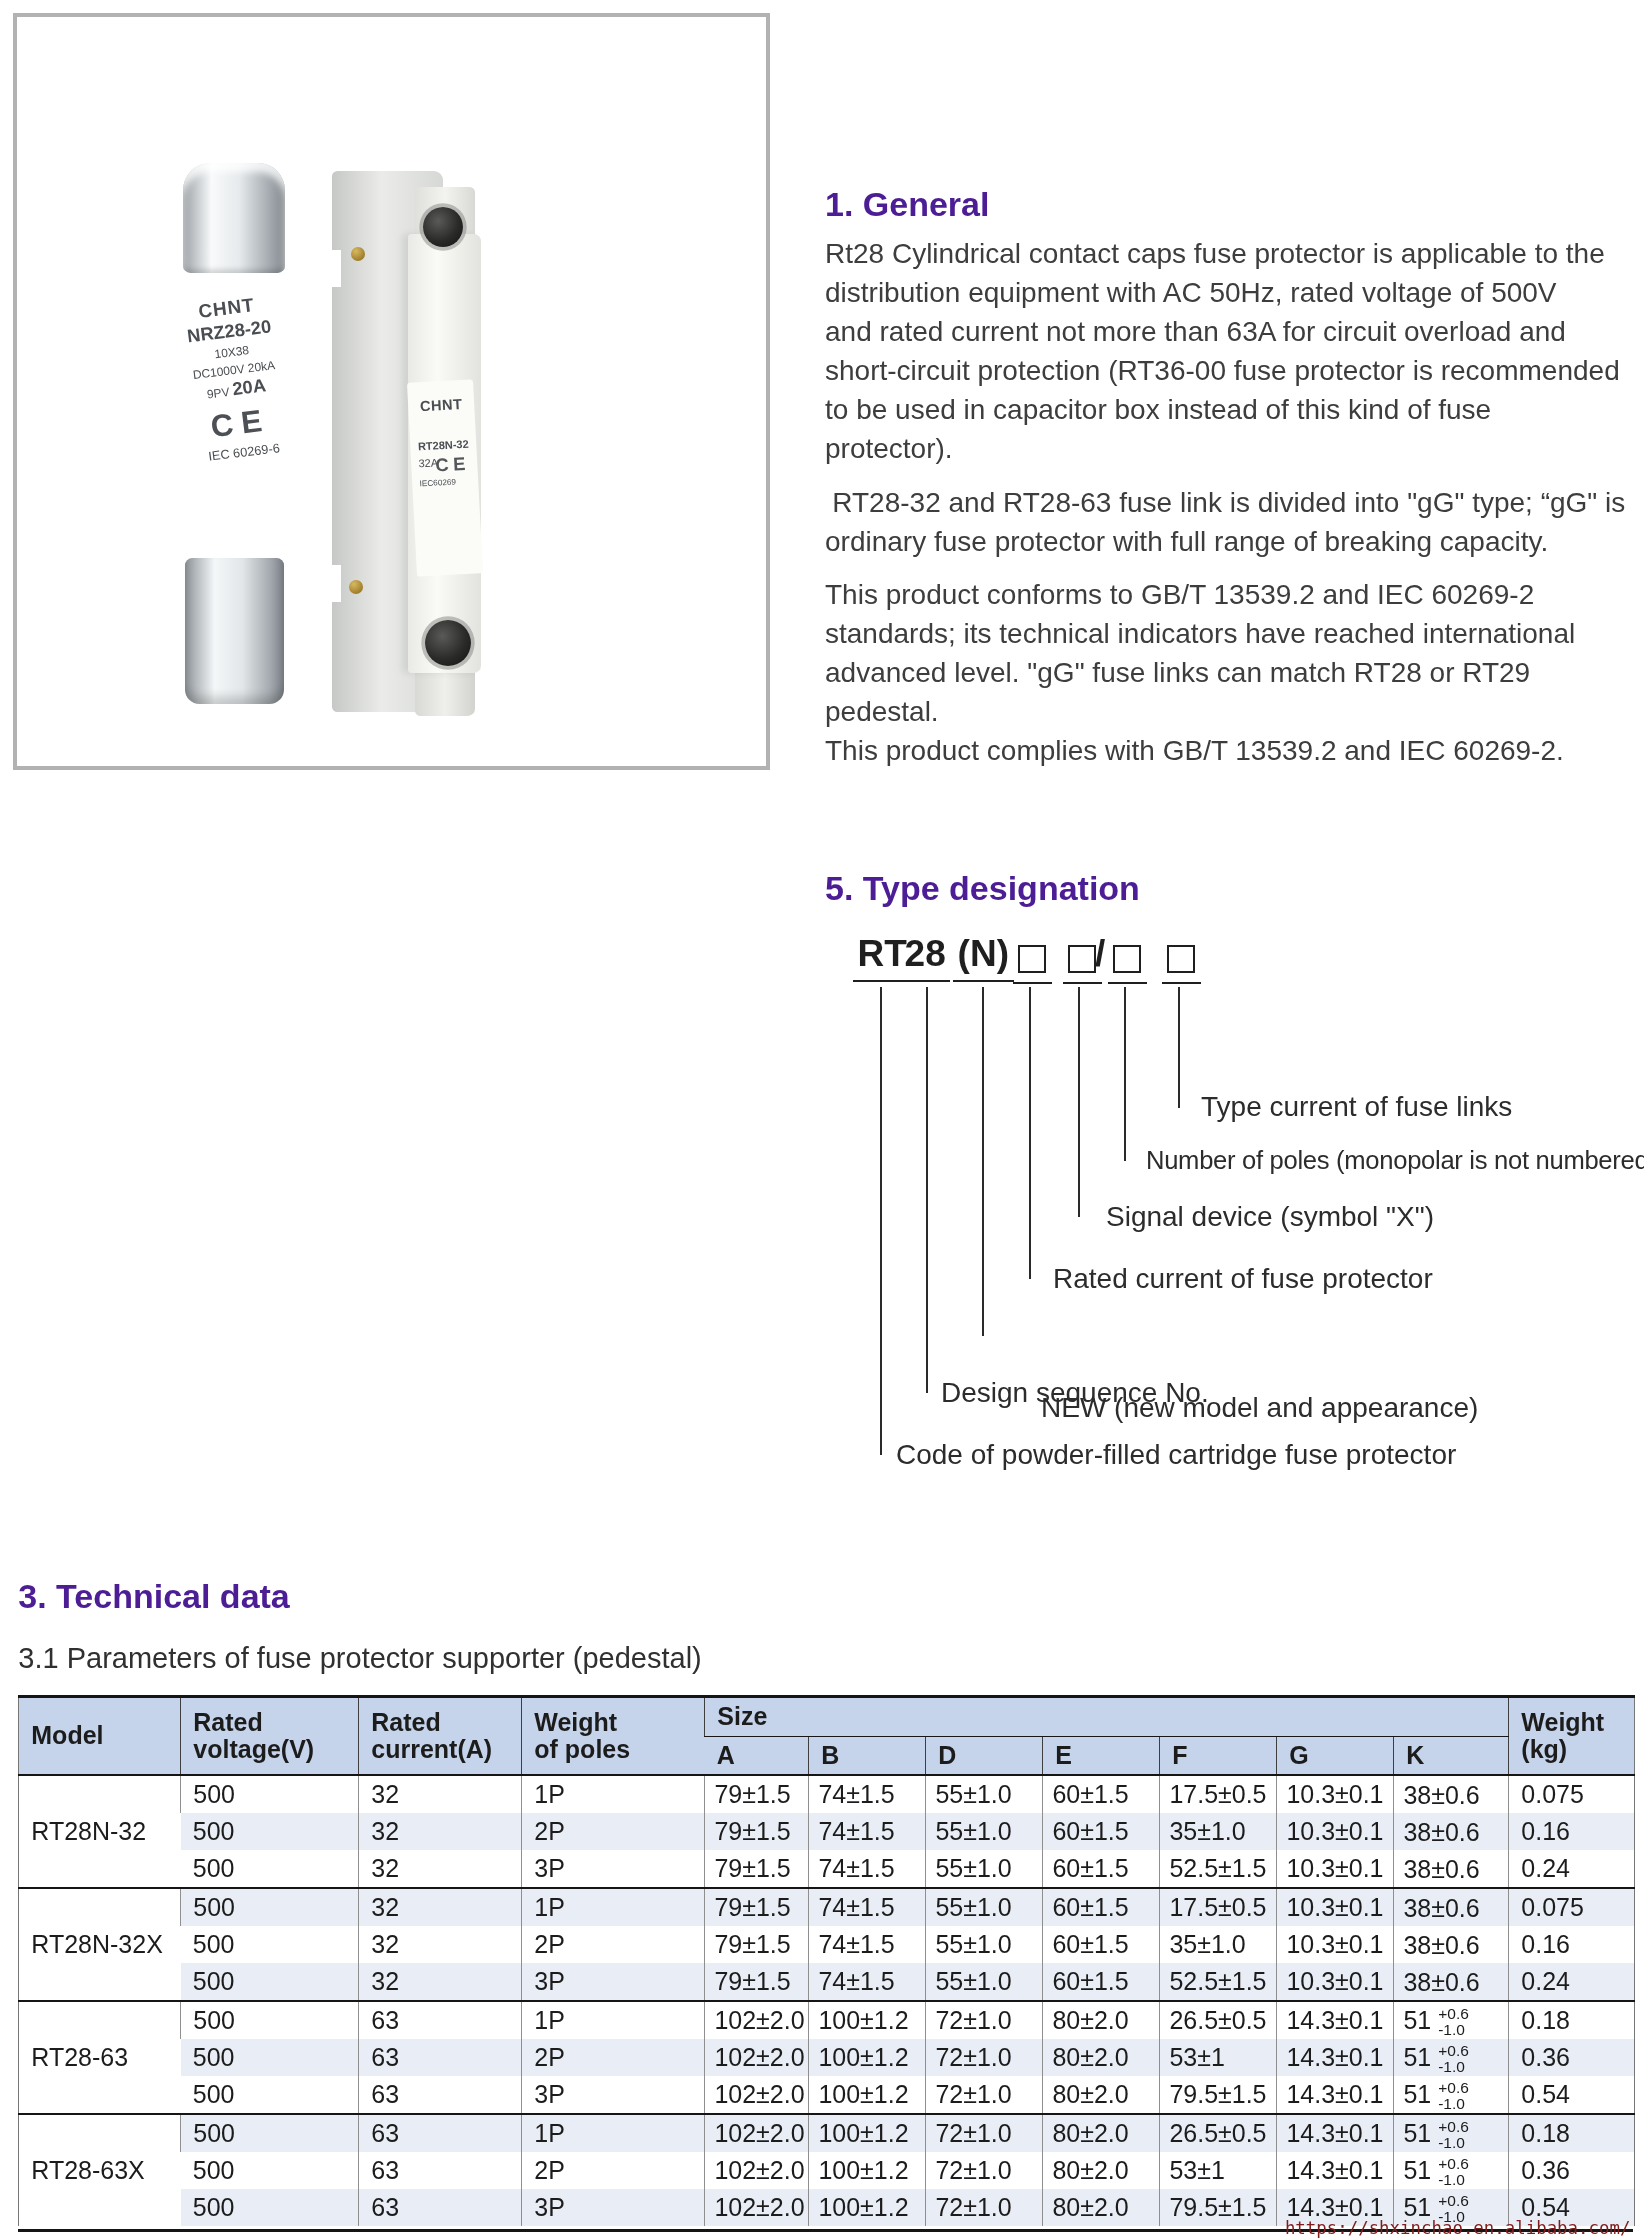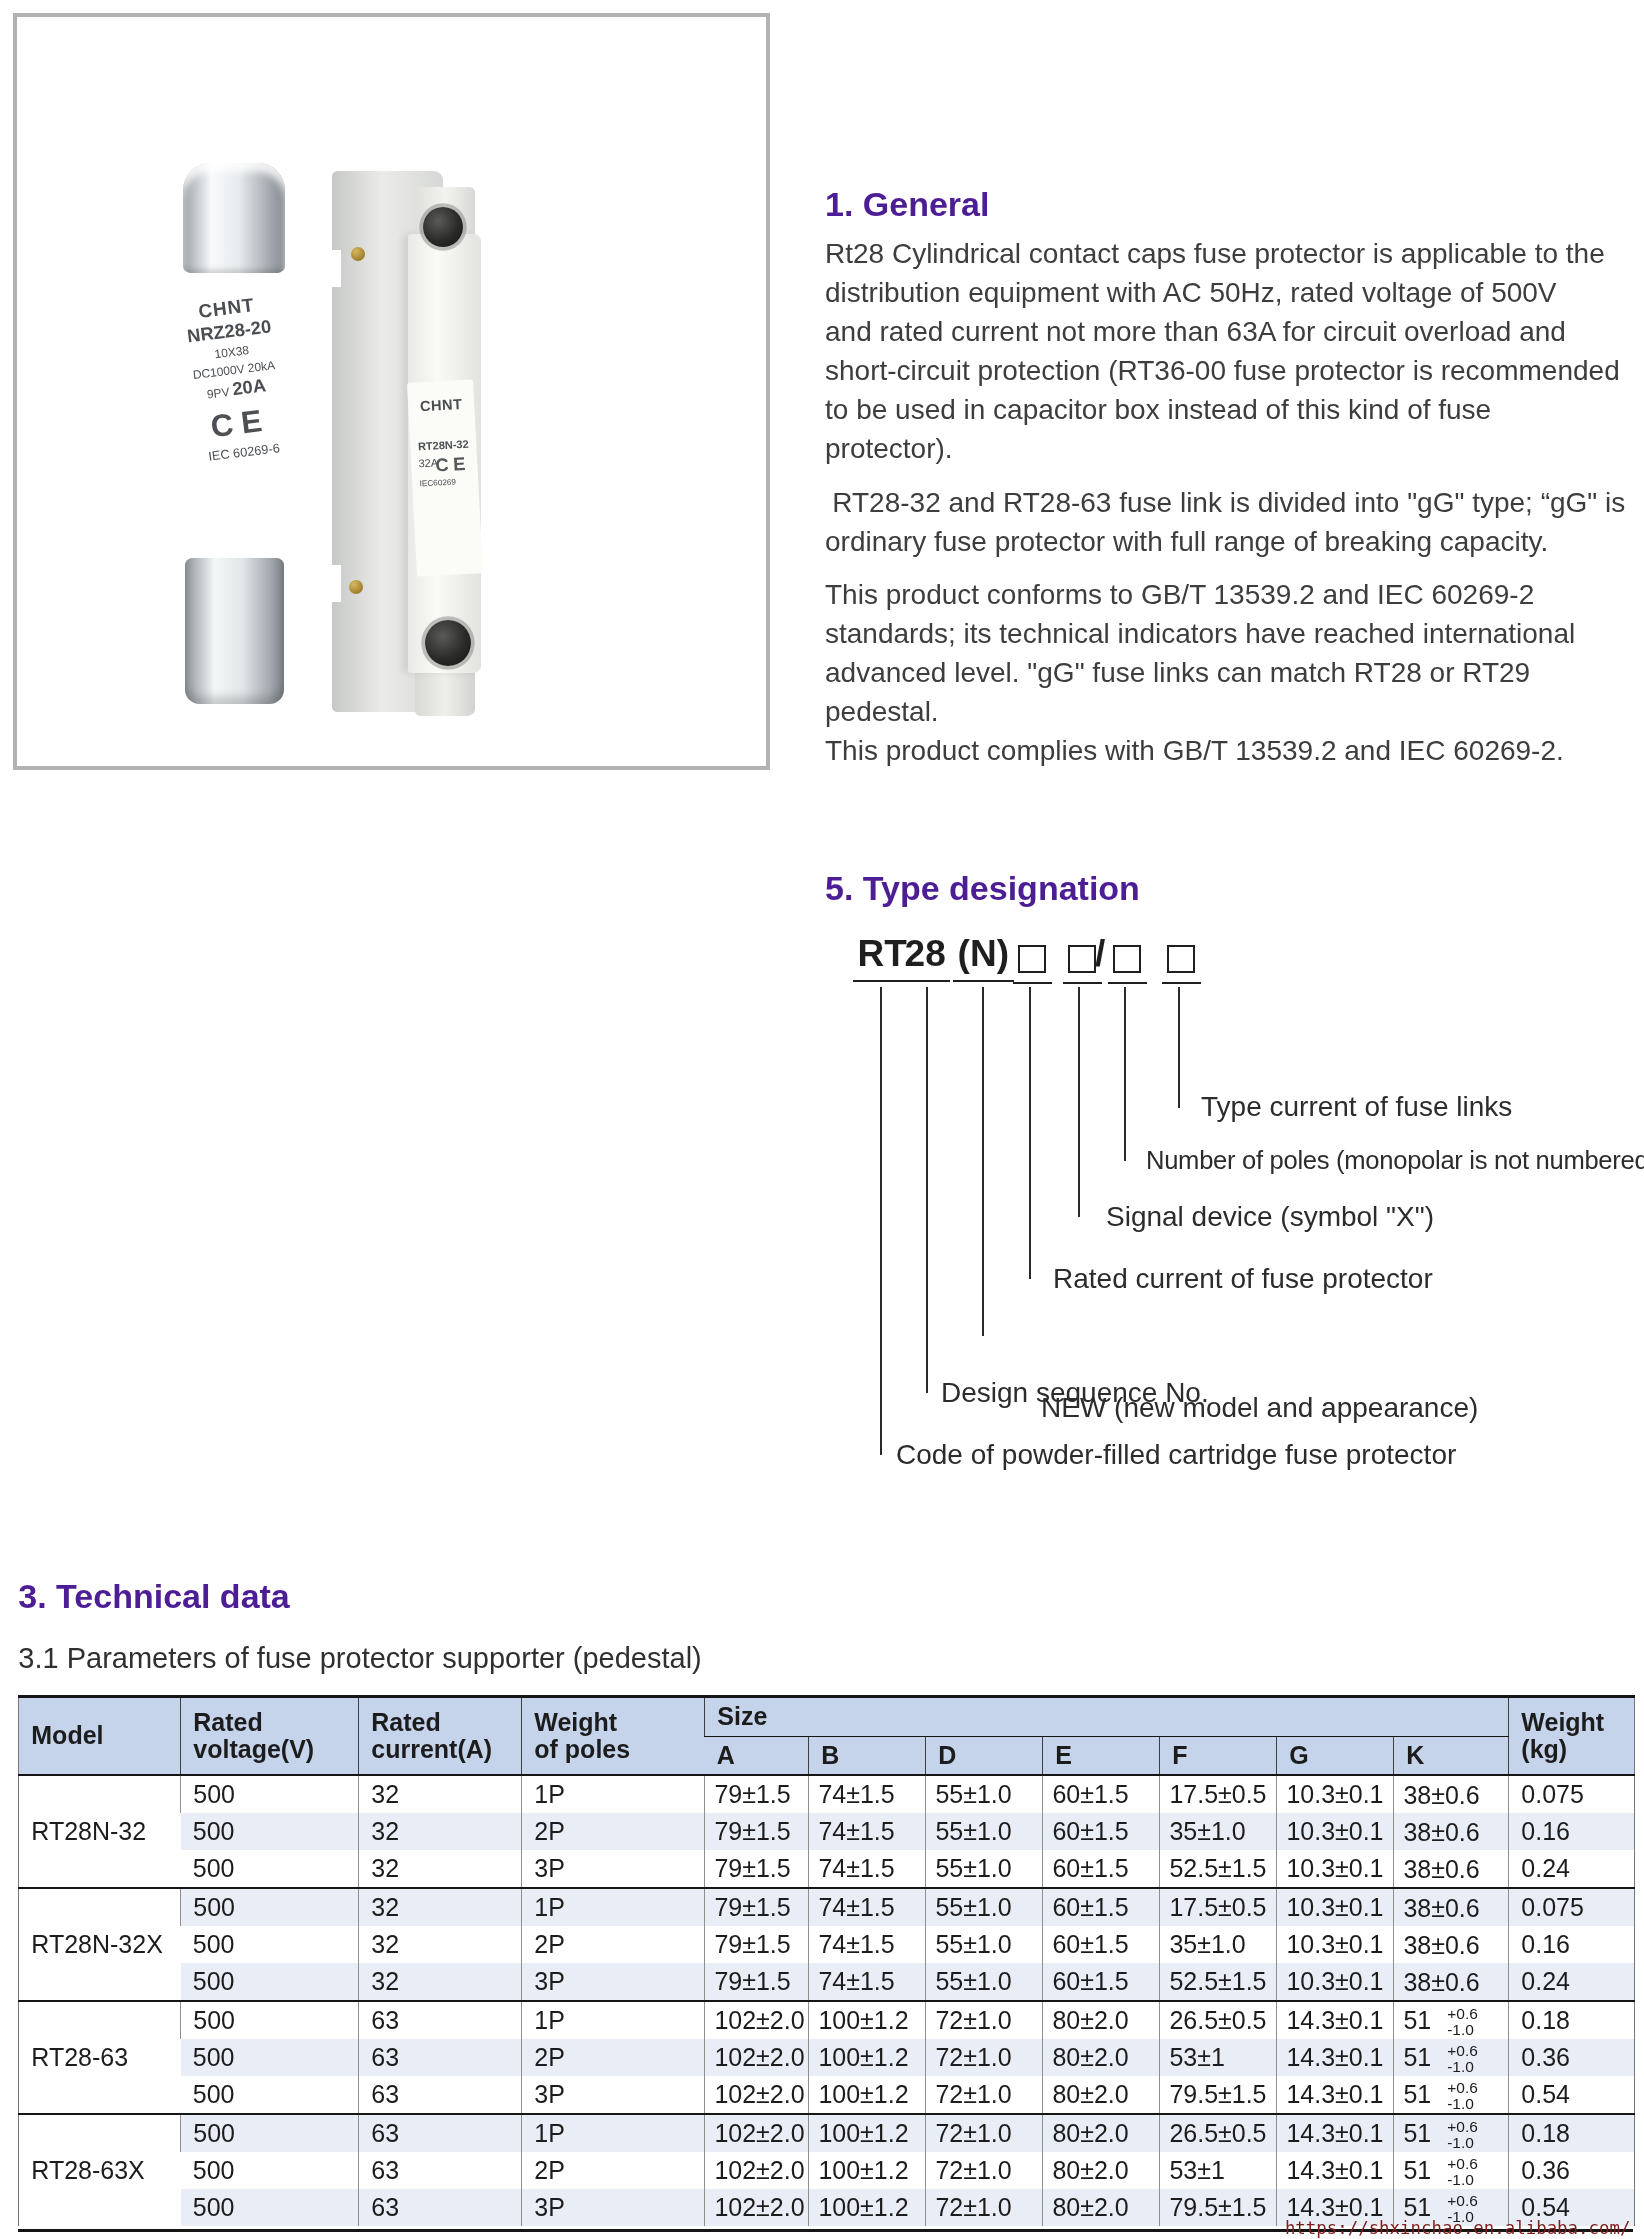--- a/index.html
+++ b/index.html
@@ -116,21 +116,21 @@
   table.spec thead th.hb { border-bottom:2.7px solid #151515; }
   table.spec td { height:37px; vertical-align:middle; padding:0 0 0 12px;
     border-left:1.4px solid #8f8f8f; }
   table.spec td:first-child { border-left:none; }
   table.spec td.sz { padding-left:9.1px; }
   table.spec tbody tr:nth-child(even) td { background:#e9edf6; }
   table.spec td.model { background:#ffffff !important; }
   table.spec tr.gsep td { border-top:2.7px solid #151515; }
   .kcell .kv { display:inline-block; vertical-align:middle; }
   .tol { display:inline-flex; flex-direction:column; vertical-align:middle;
-    font-size:15.5px; line-height:15.5px; margin-left:16px; transform:translateY(0.9px); }
+    font-size:15.5px; line-height:15.5px; margin-left:7px; transform:translateY(0.9px); }
 
   .footer-url { position:absolute; right:14.6px; top:2218px; font-family:"DejaVu Sans Mono", monospace;
     font-size:17.4px; color:#7f1d1d; }
 </style>
 </head>
 <body>
 
 <div class="page">
 
   <div class="photo-frame">

